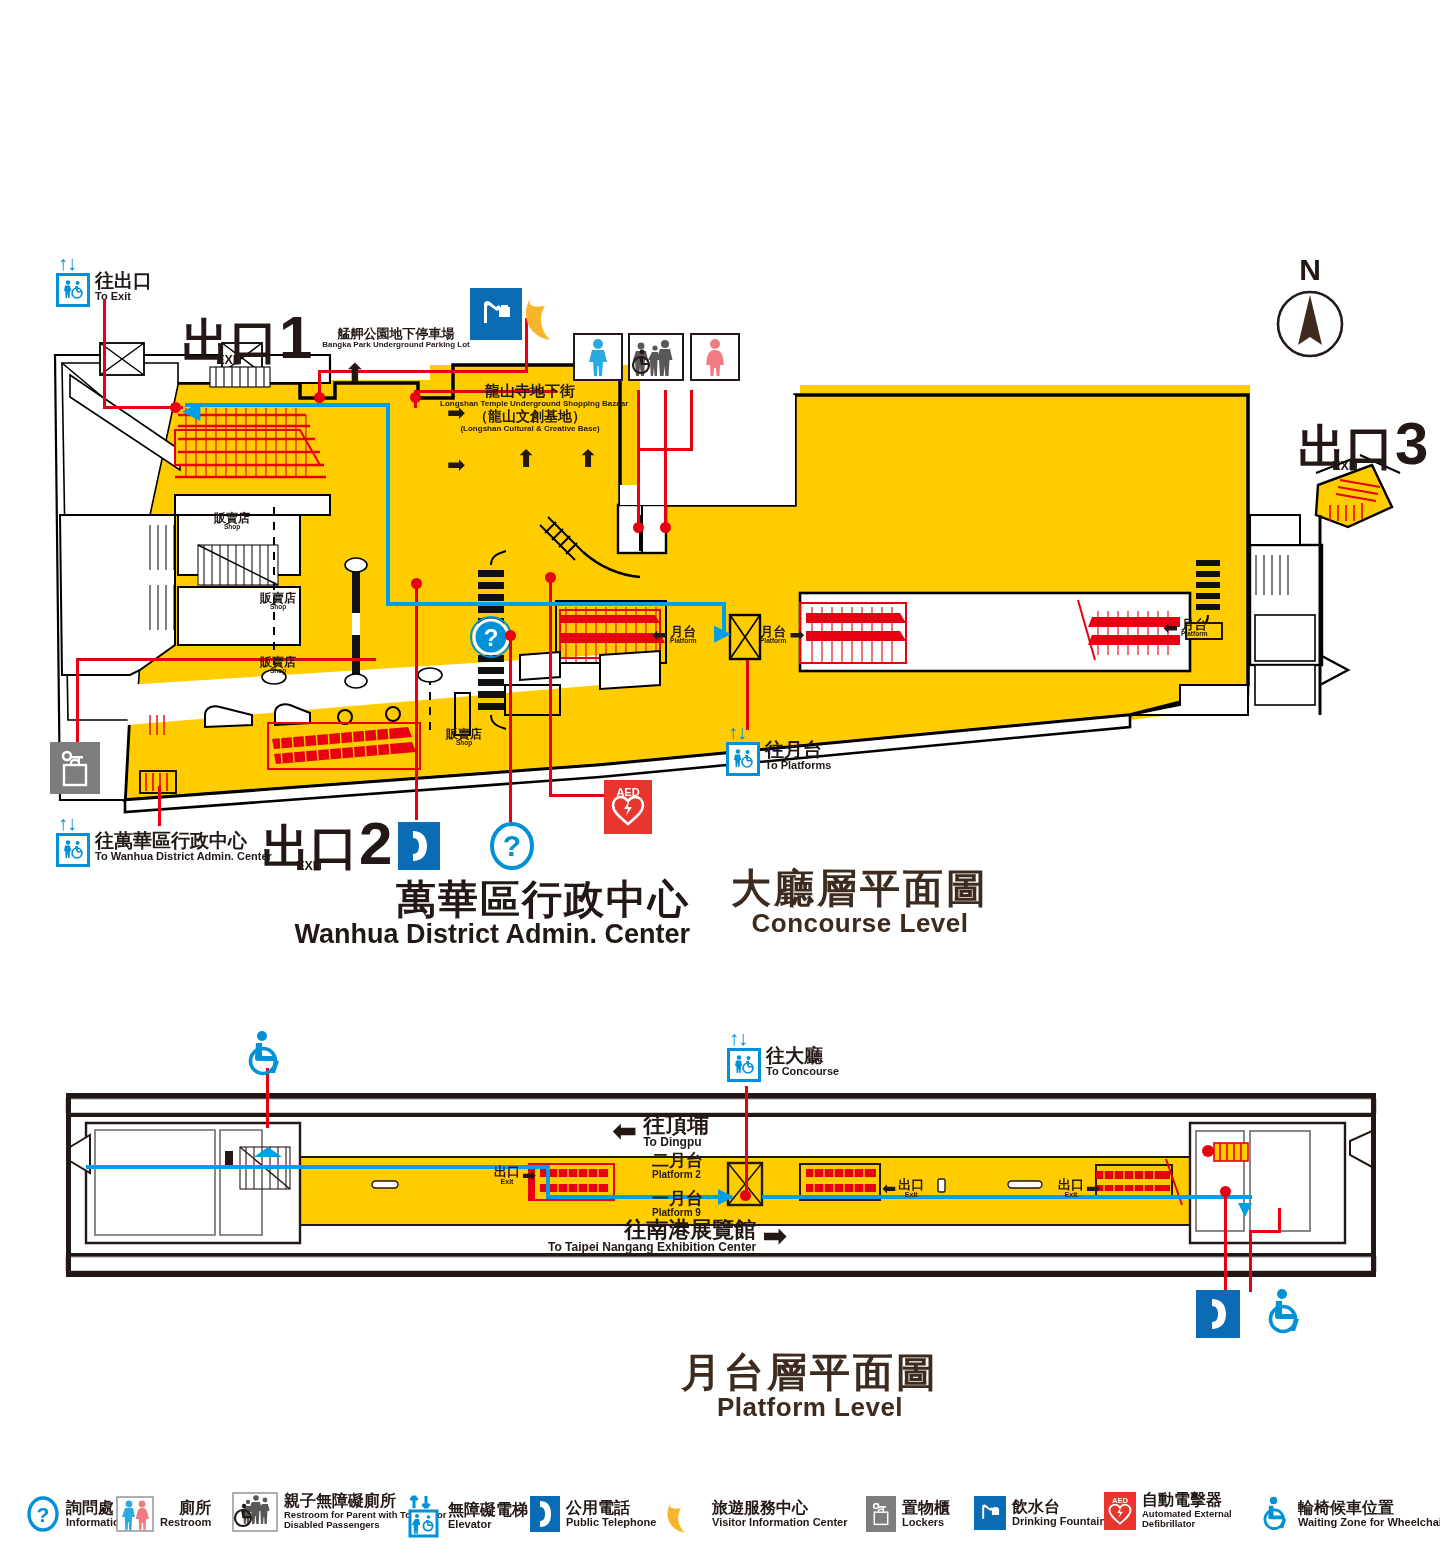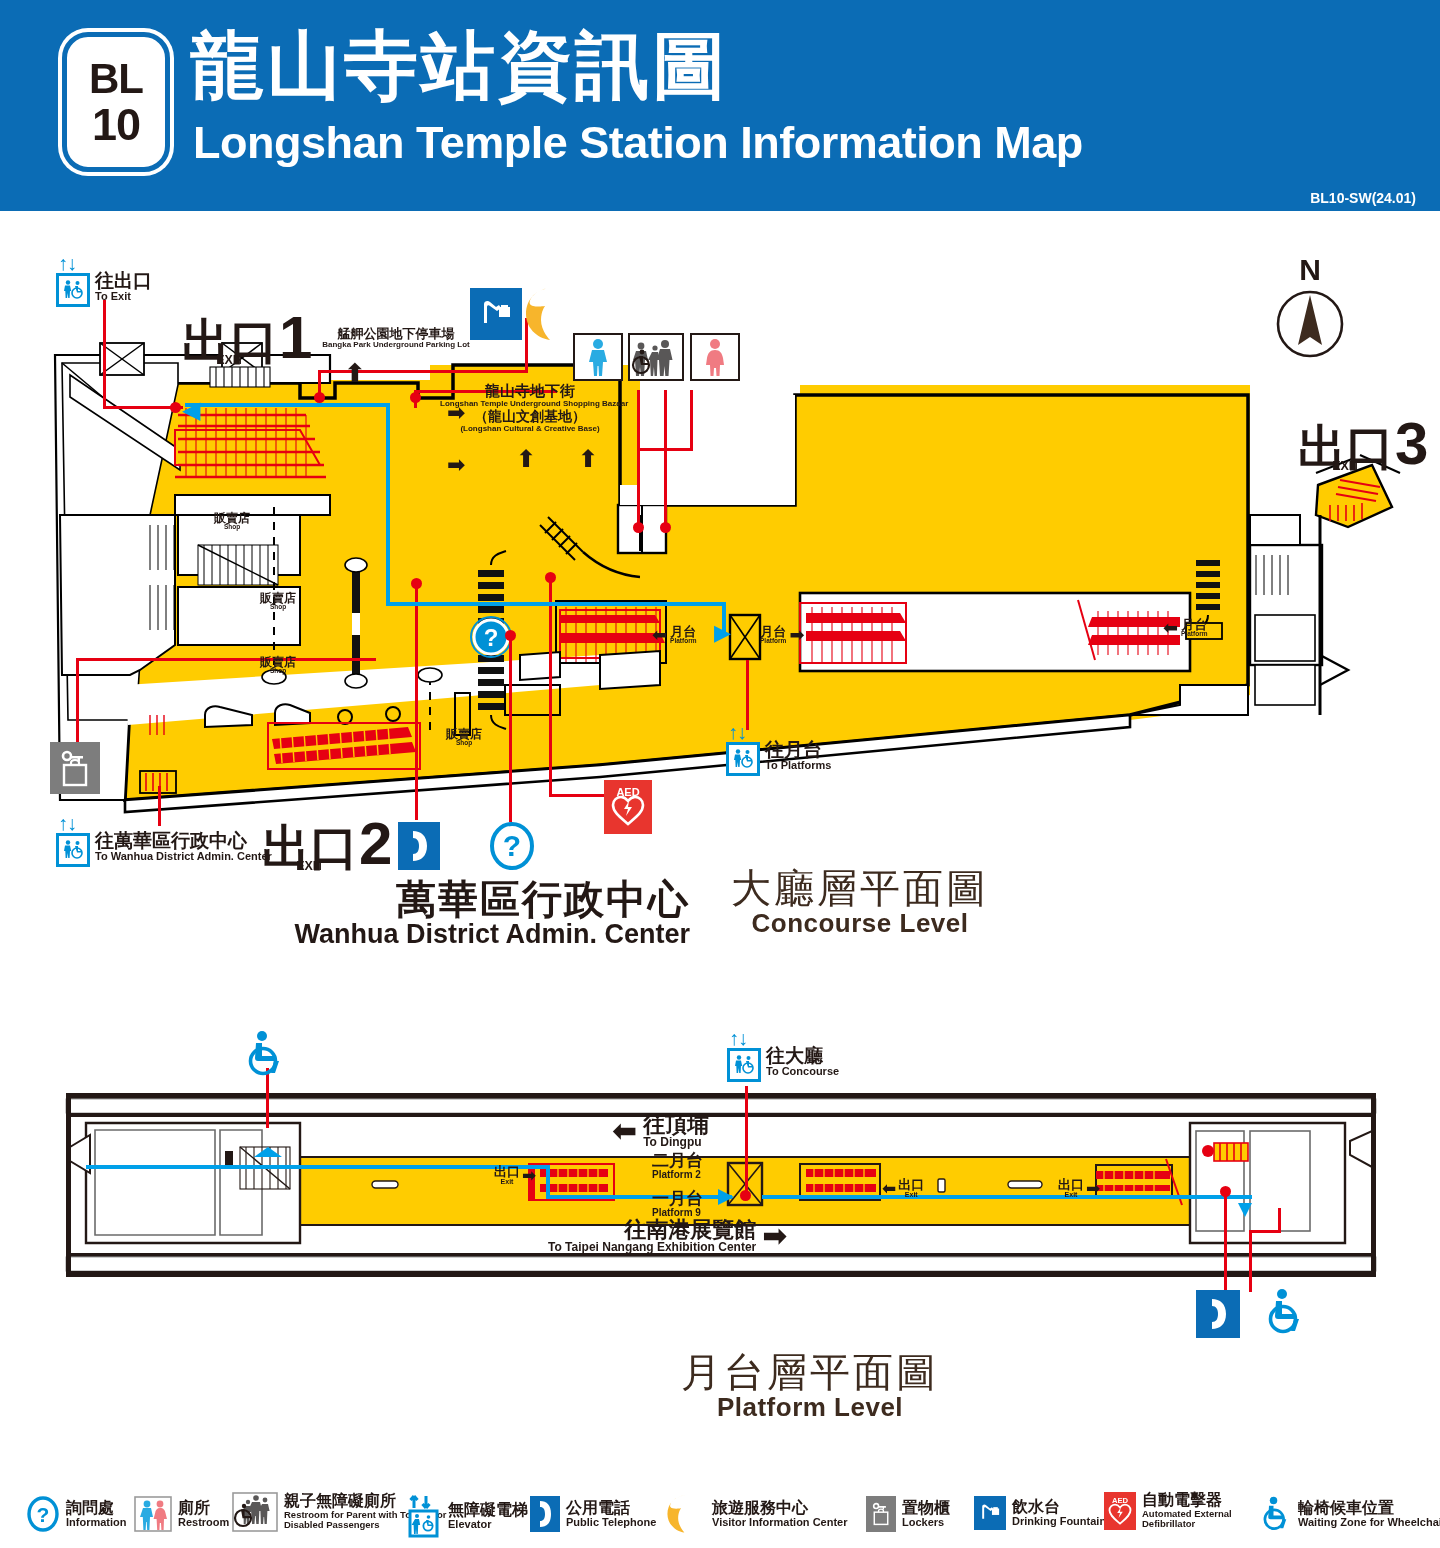--- a/index.html
+++ b/index.html
@@ -84,21 +84,21 @@
   #legend{position:absolute;left:0;top:1490px;width:1440px;height:58px;}
   .lgitem{position:absolute;display:flex;align-items:center;}
   .lgitem .ic{flex:0 0 auto;display:flex;align-items:center;justify-content:center;}
   .lgitem .tx{margin-left:6px;line-height:1.02;}
   .lgitem .tx .a{font-size:16px;font-weight:bold;color:#231815;
        font-family:"DejaVu Sans","Liberation Sans",sans-serif;white-space:nowrap;}
   .lgitem .tx .b{font-size:11px;font-weight:bold;color:#231815;white-space:nowrap;}
   .lgitem .tx .b.two{font-size:9.5px;line-height:1.12;}
 
   .levtitle{position:absolute;text-align:center;line-height:1.04;}
-  .levtitle .a{font-size:40px;font-weight:normal;color:#3d2b1f;letter-spacing:3px;
+  .levtitle .a{font-size:40px;font-weight:bold;color:#3d2b1f;letter-spacing:3px;
       font-family:"DejaVu Sans","Liberation Sans",sans-serif;}
   .levtitle .b{font-size:26px;font-weight:bold;color:#3d2b1f;letter-spacing:0.5px;}
 
   .planlabel{position:absolute;text-align:center;line-height:1.05;}
   .planlabel .a{font-size:13px;font-weight:bold;color:#231815;
       font-family:"DejaVu Sans","Liberation Sans",sans-serif;white-space:nowrap;}
   .planlabel .b{font-size:8px;font-weight:bold;color:#231815;white-space:nowrap;}
 
   .shoplbl{position:absolute;text-align:center;line-height:1;}
   .shoplbl .a{font-size:12px;font-weight:bold;color:#231815;
@@ -129,29 +129,20 @@
   .plat-m .t .a{font-size:13px;font-weight:bold;color:#231815;
       font-family:"DejaVu Sans","Liberation Sans",sans-serif;}
   .plat-m .t .b{font-size:6.5px;font-weight:bold;color:#231815;}
   .plat-m .ar{font-size:18px;font-weight:bold;color:#231815;line-height:1;}
 </style>
 </head>
 <body>
 
 <div class="stage">
 
-  <div id="header">
-    <div id="station-badge">
-      <div class="bl">BL</div>
-      <div class="num">10</div>
-    </div>
-    <div id="title-zh" class="zh">龍山寺站資訊圖</div>
-    <div id="title-en">Longshan Temple Station Information Map</div>
-    <div id="sheet-code">BL10-SW(24.01)</div>
-  </div>
 
   <svg class="abs" style="left:0;top:215px;" width="1440" height="760" viewBox="0 0 1440 760">
 
     <path d="M170,180 L170,150 L330,150 L330,165 L430,165 L430,150 L640,150 L640,120 L640,120
              L640,285 L800,285 L800,170 L1250,170 L1250,285 L1250,480 L1170,500 L1130,505
              L560,560 L120,585 L130,480 L140,300 L170,180 Z" fill="#ffcc00" stroke="#000" stroke-width="0"></path>
 
     <path d="M168,185 L168,168 L300,168 L300,183 L335,183 L335,168 L418,168 L418,183 L453,183
              L453,150 L620,150 L620,290 L795,290 L795,180 L1248,180 L1248,470 L1130,500
              L600,550 L125,585 L140,300 Z" fill="#ffcc00"></path>
@@ -918,21 +909,21 @@
           <ellipse cx="17" cy="18" rx="14" ry="16" fill="#fff" stroke="#0091d6" stroke-width="3.4"></ellipse>
           <text x="17" y="26" text-anchor="middle" font-family="Liberation Sans, sans-serif" font-size="21" font-weight="bold" fill="#0091d6">?</text>
         </svg>
       </div>
       <div class="tx">
         <div class="a">詢問處</div>
         <div class="b">Information</div>
       </div>
     </div>
 
-    <div class="lgitem" style="left:134px;top:6px;">
+    <div class="lgitem" style="left:116px;top:6px;text-align:right;">
       <div class="ic">
         <svg width="38" height="36" viewBox="0 0 38 36" aria-hidden="true">
           <rect x="1" y="1" width="36" height="34" fill="#fff" stroke="#9b9b9b" stroke-width="1.6"></rect>
           <circle cx="13" cy="8" r="3.4" fill="#29abe2"></circle>
           <path d="M9 12h8l2 9h-3l-0.6 13h-2.2l-0.5-8h-0.6l-0.5 8H9.4L8.8 21H6z" fill="#29abe2"></path>
           <circle cx="26" cy="8" r="3.4" fill="#f07b82"></circle>
           <path d="M26 12c3.5 0 5 2 5.6 5.4L33 23h-3l-0.4 11h-2.2l-0.4-7h-1.2l-0.4 7h-2.2L22.6 23h-3l1.4-5.6C21.6 14 23 12 26 12z" fill="#f07b82"></path>
         </svg>
       </div>
       <div class="tx">

